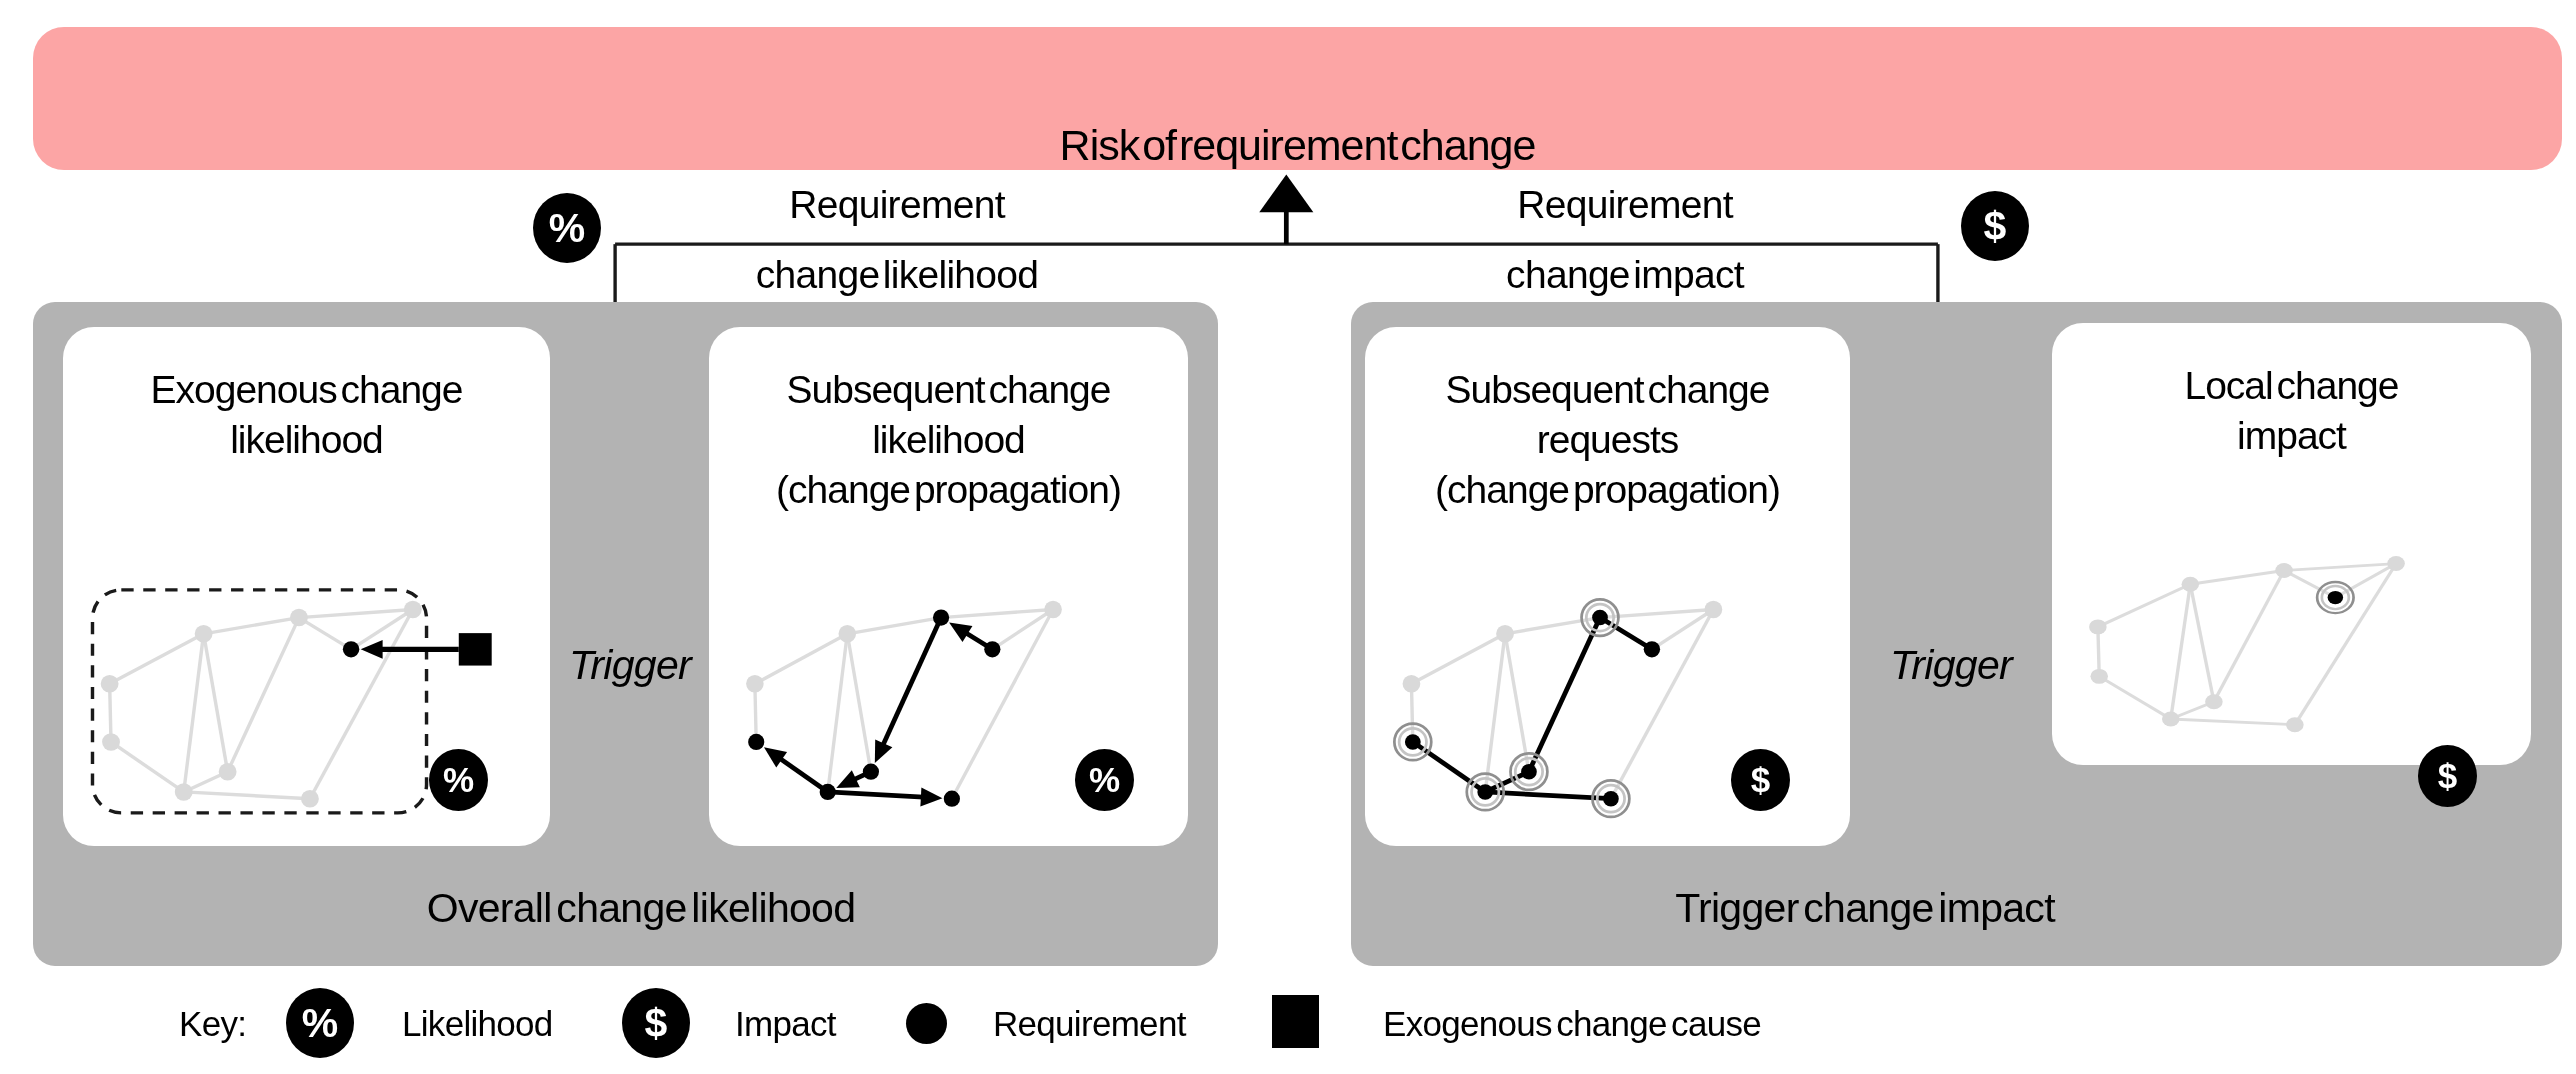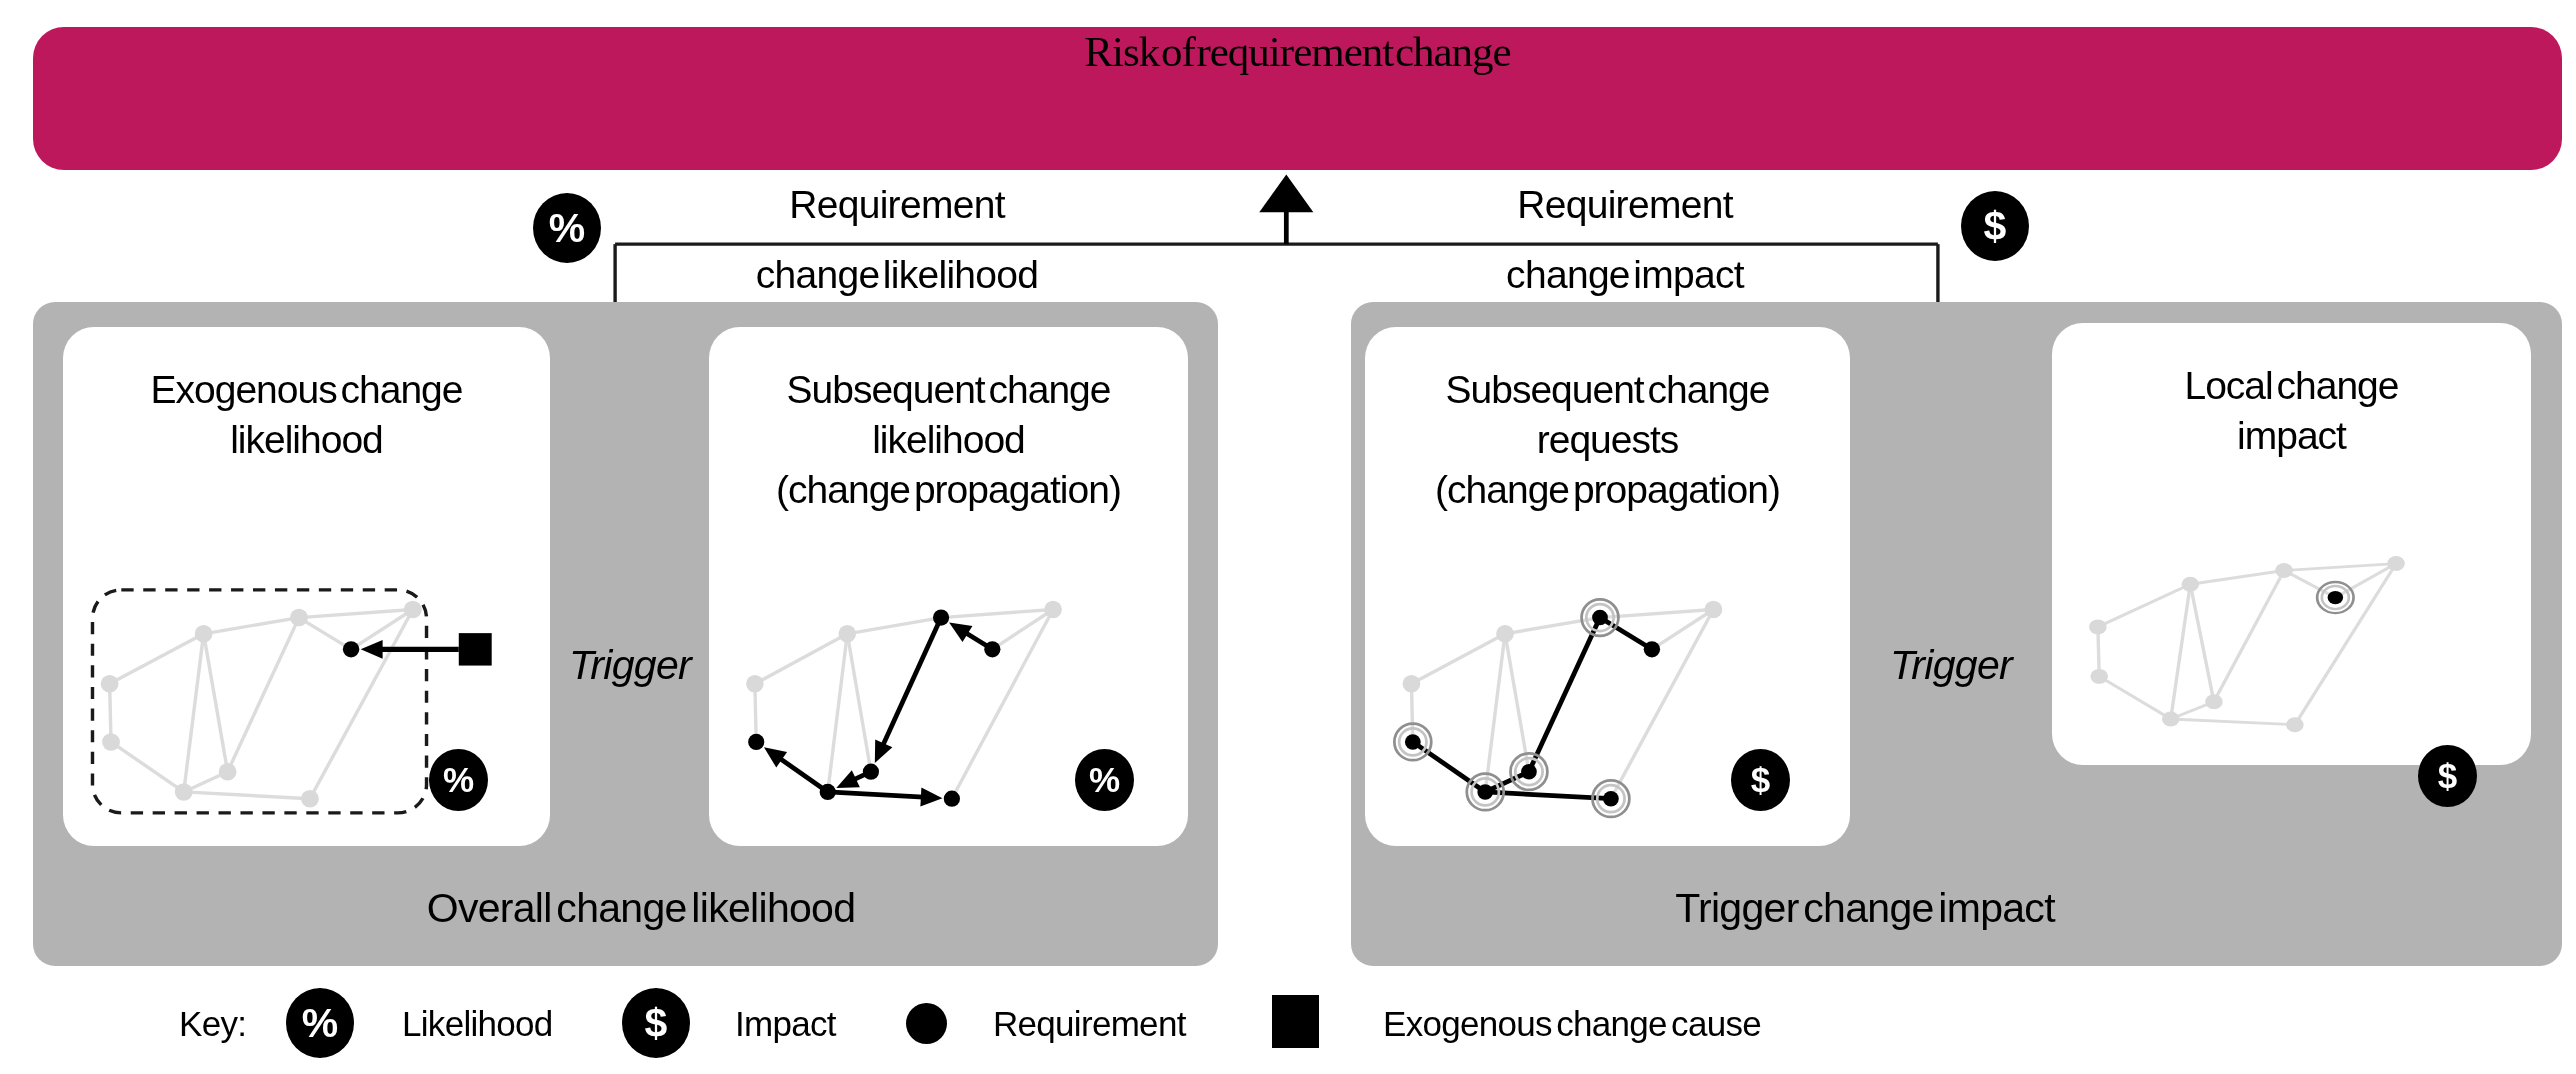--- a/index.html
+++ b/index.html
@@ -3,21 +3,21 @@
 <meta charset="utf-8">
 <style>
   html,body{margin:0;padding:0;background:#ffffff;}
   #stage{
     position:relative; width:2576px; height:1075px; overflow:hidden;
     font-family:"Liberation Sans", sans-serif; color:#000;
     letter-spacing:-0.7px; word-spacing:-5.4px;
   }
   .abs{position:absolute;}
   .gray-box{background:#b3b3b3; border-radius:22px;}
-  .banner{background:#be185d; border-radius:31px; display:flex; align-items:flex-start; justify-content:center;font-family:Liberation Serif, serif;}
+  .banner{background:#fca5a5; border-radius:31px; display:flex; align-items:flex-end; justify-content:center;}
   .banner-text{font-size:43px; word-spacing:-8px; letter-spacing:-1px;}
   .card{background:#ffffff; border-radius:31px;}
   .card-title{
     position:absolute; left:0; right:0; top:38px;
     font-size:39px; line-height:1.28; text-align:center;
     white-space:pre-line; letter-spacing:-1px; word-spacing:-6px;
   }
   .conn-label{
     font-size:39px; line-height:70px; text-align:center;
     white-space:pre-line; word-spacing:-6.8px;

